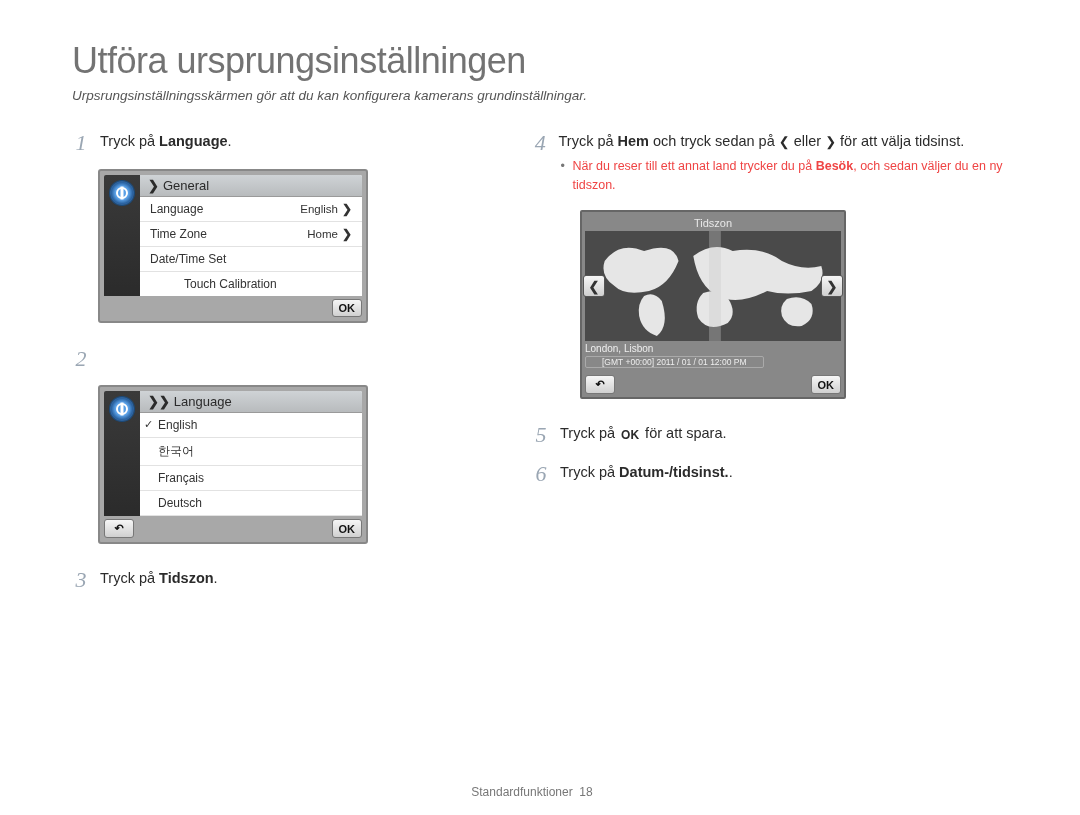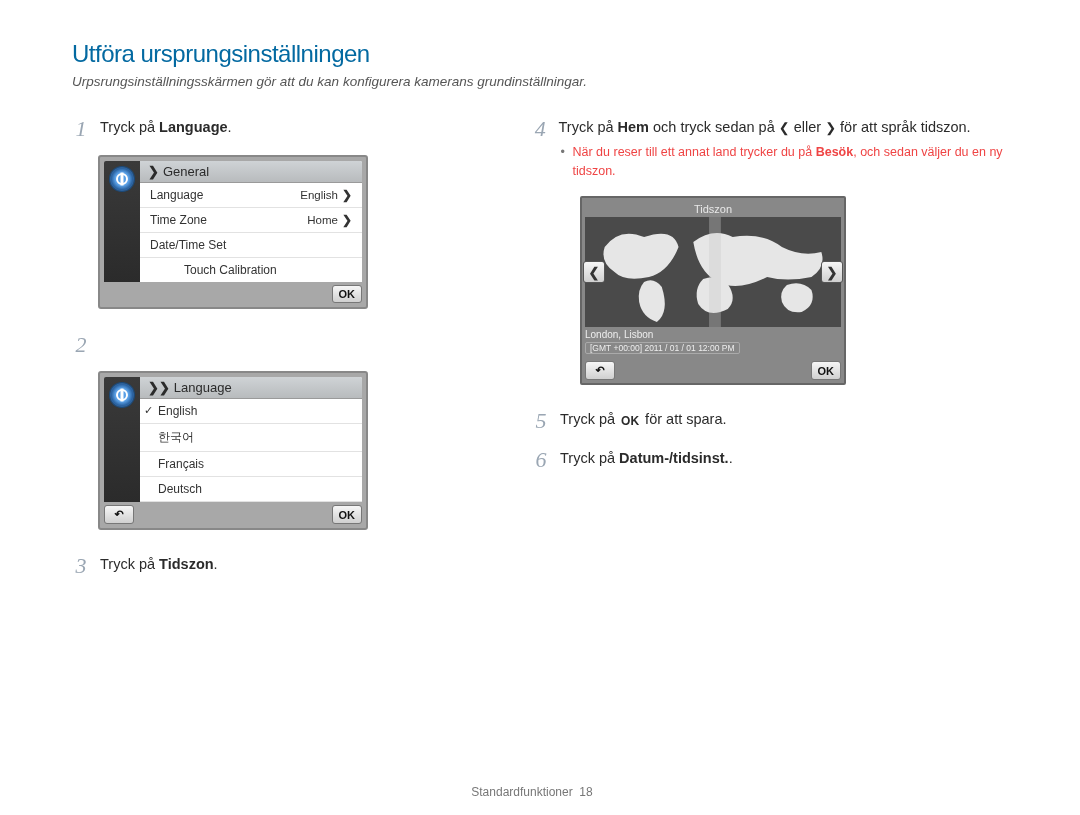--- a/index.html
+++ b/index.html
@@ -7,23 +7,23 @@
     font-family: Arial, Helvetica, sans-serif;
     width: 1080px;
     height: 815px;
     background: #fff;
     color: #333;
     position: relative;
     font-size: 14px;
   }
   .page { padding: 40px 72px 0 72px; }
   .title {
-    font-size: 24px;
+    font-size: 36px;
     font-weight: 400;
-    color: #0369a1;
+    color: #737373;
     margin-bottom: 6px;
     letter-spacing: -0.5px;
   }
   .subtitle {
     font-size: 13.5px;
     color: #555;
     margin-bottom: 28px;
     font-style: italic;
   }
   .columns { display: flex; gap: 40px; }
@@ -164,21 +164,21 @@
     position:absolute; top:50%; transform:translateY(-50%);
     width:22px; height:22px;
     background: linear-gradient(#f6f6f6,#d0d0d0);
     border:1px solid #555; border-radius:3px;
     display:flex; align-items:center; justify-content:center;
     font-weight:bold; font-size:13px;
   }
   .tz-arrow.left { left:-2px; }
   .tz-arrow.right { right:-2px; }
   .tz-info { text-align:left; font-size:10px; color:#eee; line-height:1.2; padding:2px 0 4px 0; }
-  .tz-info .box { display:inline-block; border:1px solid #aaa; border-radius:2px; padding:0 4px; margin-top:1px; font-size:8.5px;}
+  .tz-info .box { display:inline-block; border:1px solid #aaa; border-radius:2px; padding:0 16px; margin-top:1px; font-size:8.5px;}
   .tz-footer { display:flex; justify-content:space-between; padding-top:3px; }
 
   .page-footer {
     position: absolute;
     bottom: 16px;
     left: 0; right: 16px;
     text-align: center;
     font-size: 12px;
     color: #777;
   }
@@ -275,21 +275,21 @@
           <span>Tryck på </span><b>Tidszon</b><span>.</span>
         </div>
       </div>
     </div>
 
     <div class="col">
 
       <div class="step">
         <div class="step-num">4</div>
         <div class="step-body">
-          <span>Tryck på </span><b>Hem</b><span> och tryck sedan på </span><span class="bullet-chevs">❮</span><span> eller </span><span class="bullet-chevs">❯</span><span> för att språk tidszon.</span>
+          <span>Tryck på </span><b>Hem</b><span> och tryck sedan på </span><span class="bullet-chevs">❮</span><span> eller </span><span class="bullet-chevs">❯</span><span> för att välja tidsinst.</span>
           <div class="step-note">
             <span>När du reser till ett annat land trycker du på </span><b>Besök</b><span>, och sedan väljer du en ny tidszon.</span>
           </div>
         </div>
       </div>
 
       <div class="tz-panel">
         <div class="tz-title">Tidszon</div>
         <div class="tz-body">
           <svg viewBox="0 0 260 110" preserveAspectRatio="none">

